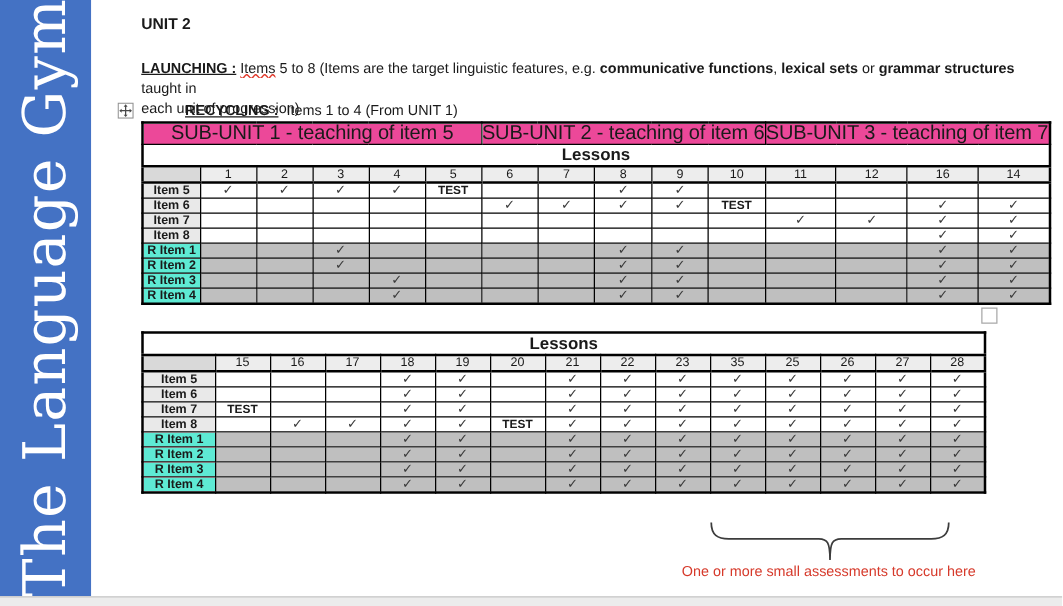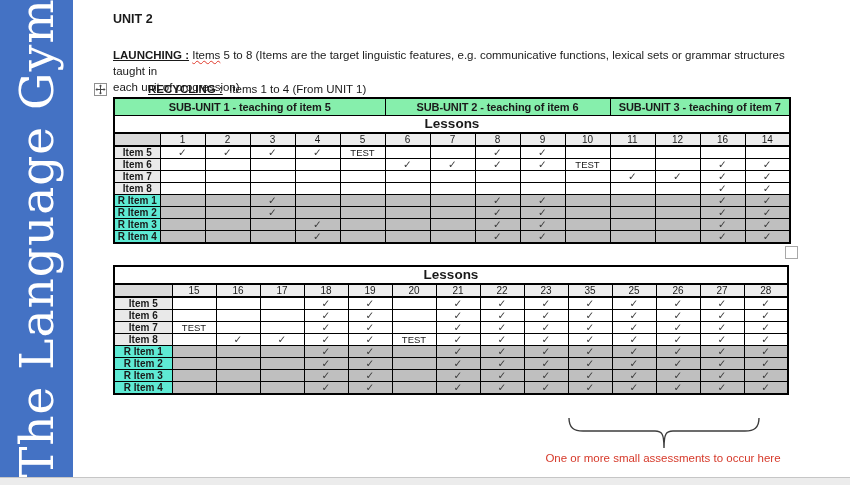--- a/index.html
+++ b/index.html
@@ -23,48 +23,48 @@
     position:absolute; left:0; top:477px; width:850px; height:8px;
     background:#ececec; border-top:1px solid #c6c6c6;
   }
   
   .content { position:absolute; left:73px; top:0; width:777px; height:477px; background:#fff; }
   .unit-title { position:absolute; left:40px; top:12px; font-size:12.5px; font-weight:bold; }
   .para { position:absolute; left:40px; font-size:11.5px; line-height:16px; white-space:pre-wrap; width:705px; }
   .para-launching { top:35px; }
   .para-recycling { top:69px;margin-left:35px; }
   .lbl-underline { font-weight:bold; text-decoration:underline; }
-  .b { font-weight:normal; }
+  .b { font-weight:bold; }
   .wavy { text-decoration:underline wavy #e0392b 1px; text-decoration-skip-ink:none; }
 
   
   .move-handle { position:absolute; left:21px; top:82px; width:13px; height:13px; }
   .resize-handle {
     position:absolute; left:712px; top:246px; width:11px; height:11px;
     background:#fff; border:1px solid #a8a8a8;
   }
 
   
   table.grid { border-collapse:collapse; table-layout:fixed; position:absolute; left:40px; border:2px solid #000; }
   #table1 { top:97px; }
   #table2 { top:265px; }
   table.grid th, table.grid td {
     border:1px solid #000; padding:0; text-align:center; vertical-align:middle;
     overflow:hidden; white-space:nowrap; line-height:1;
   }
-  tr.subhead th { height:16px; font-size:11px; font-weight:bold; background:#86efac; letter-spacing:-0.1px; }
+  tr.subhead th { height:16px; font-size:16px; font-weight:normal; background:#ec4899; letter-spacing:-0.1px; }
   tr.lessons td { height:16px; font-size:13.5px; font-weight:bold; background:#ffffff; border-bottom:2px solid #000;text-align:center; }
   tr.numrow td { height:11px; font-size:10px; background:#ededed; border-bottom:2px solid #000; }
   tr.numrow td.corner { background:#d9d9d9; }
   tbody td { height:11px; font-size:10px; background:#ffffff; }
   td.rowlabel { background:#e9e9e9; font-weight:bold; font-size:10px;margin-left:48px; }
   tr.recycled td { background:#bfbfbf; }
   tr.recycled td.rowlabel { background:#5eead4; }
   td.check { color:#3a3a3a; font-size:10.5px; }
-  td.test { font-weight:normal; font-size:9.5px; }
+  td.test { font-weight:bold; font-size:9.5px; }
 
   
   .brace { position:absolute; left:494px; top:417px; }
   .annotation {
     position:absolute; left:390px; top:452px; width:400px; text-align:center;
     color:#d6392a; font-size:11.5px;
   }
 </style>
 </head>
 <body>

